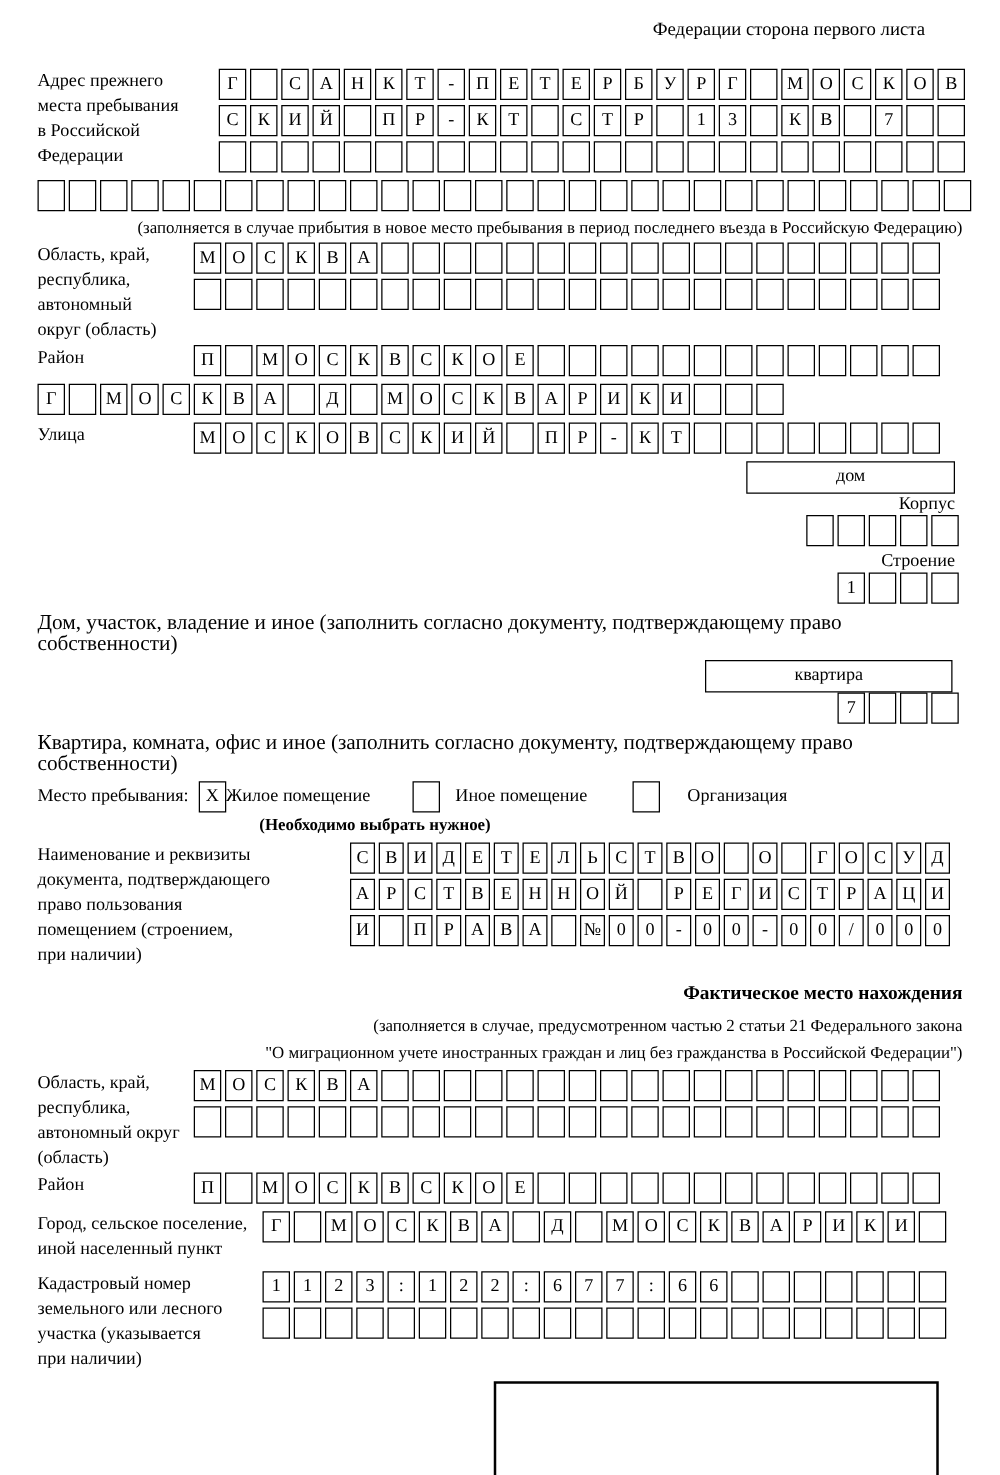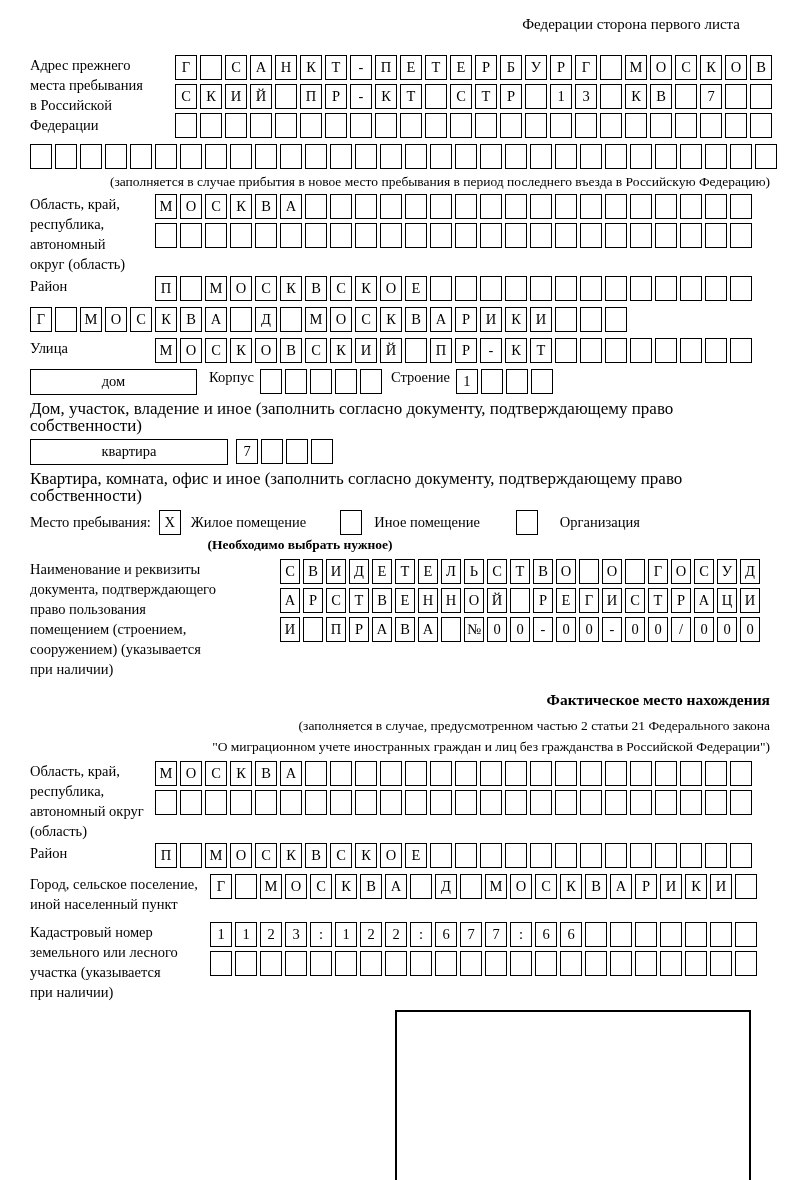--- a/index.html
+++ b/index.html
@@ -28,21 +28,21 @@
     text-align:center; font-size:14.5px; line-height:22px;
     vertical-align:top;
   }
   .cells-doc .cell { width:20px; }
 
   .note-center { text-align:right; font-size:13.5px; line-height:17px; margin:2px 0 4px 0; }
   .note-left { font-size:17px; line-height:17px; margin:2px 0 5px 0; }
 
   .sec-title { text-align:center; font-weight:bold; font-size:15.5px; margin:6px 0 8px 0; }
 
-  .inline-row { display:flex; align-items:flex-start; margin-bottom:2px; }
+  .inline-row { display:flex; align-items:flex-end; margin-bottom:2px;flex-direction:column; }
   .widebox {
     display:inline-block; height:26px; border:1.6px solid #000;
     text-align:center; font-size:14.5px; line-height:23px; flex-shrink:0;
   }
   .house-box { width:167px; margin-right:6px; }
   .apt-box { width:198px; margin-right:8px; }
   .mini-lbl { font-size:14.5px; margin:0 6px; white-space:nowrap; }
 
   .stay { display:flex; align-items:center; font-size:14.5px; margin:6px 0 2px 0; }
   .checkbox {
@@ -120,35 +120,34 @@
 
   <div class="inline-row">
     <span class="widebox apt-box">квартира</span>
     <span class="cells"><span class="cell">7</span><span class="cell"></span><span class="cell"></span><span class="cell"></span></span>
   </div>
   <div class="note-left">Квартира, комната, офис и иное (заполнить согласно документу, подтверждающему право собственности)</div>
 
   <div class="stay">
     <span>Место пребывания:</span>
     <span class="checkbox" style="margin-left:8px;">X</span>
-    <span style="margin-left:10px;text-align:center;">Жилое помещение</span>
+    <span style="text-align:center;">Жилое помещение</span>
     <span class="checkbox" style="margin-left:34px;"></span>
     <span style="margin-left:12px;">Иное помещение</span>
     <span class="checkbox" style="margin-left:36px;"></span>
     <span style="margin-left:22px;">Организация</span>
   </div>
   <div class="stay-note">(Необходимо выбрать нужное)</div>
 
   <div class="field">
     <div class="lbl lbl-w250">
       <div>Наименование и реквизиты</div>
       <div>документа, подтверждающего</div>
       <div>право пользования</div>
       <div>помещением (строением,</div>
-      <div>сооружением) (указывается</div>
       <div>при наличии)</div>
     </div>
     <div class="cells-doc">
       <div class="cells"><span class="cell">С</span><span class="cell">В</span><span class="cell">И</span><span class="cell">Д</span><span class="cell">Е</span><span class="cell">Т</span><span class="cell">Е</span><span class="cell">Л</span><span class="cell">Ь</span><span class="cell">С</span><span class="cell">Т</span><span class="cell">В</span><span class="cell">О</span><span class="cell"></span><span class="cell">О</span><span class="cell"></span><span class="cell">Г</span><span class="cell">О</span><span class="cell">С</span><span class="cell">У</span><span class="cell">Д</span></div>
       <div class="cells"><span class="cell">А</span><span class="cell">Р</span><span class="cell">С</span><span class="cell">Т</span><span class="cell">В</span><span class="cell">Е</span><span class="cell">Н</span><span class="cell">Н</span><span class="cell">О</span><span class="cell">Й</span><span class="cell"></span><span class="cell">Р</span><span class="cell">Е</span><span class="cell">Г</span><span class="cell">И</span><span class="cell">С</span><span class="cell">Т</span><span class="cell">Р</span><span class="cell">А</span><span class="cell">Ц</span><span class="cell">И</span></div>
       <div class="cells"><span class="cell">И</span><span class="cell"></span><span class="cell">П</span><span class="cell">Р</span><span class="cell">А</span><span class="cell">В</span><span class="cell">А</span><span class="cell"></span><span class="cell">№</span><span class="cell">0</span><span class="cell">0</span><span class="cell">-</span><span class="cell">0</span><span class="cell">0</span><span class="cell">-</span><span class="cell">0</span><span class="cell">0</span><span class="cell">/</span><span class="cell">0</span><span class="cell">0</span><span class="cell">0</span></div>
     </div>
   </div>
 
   <div class="actual-title">Фактическое место нахождения</div>

